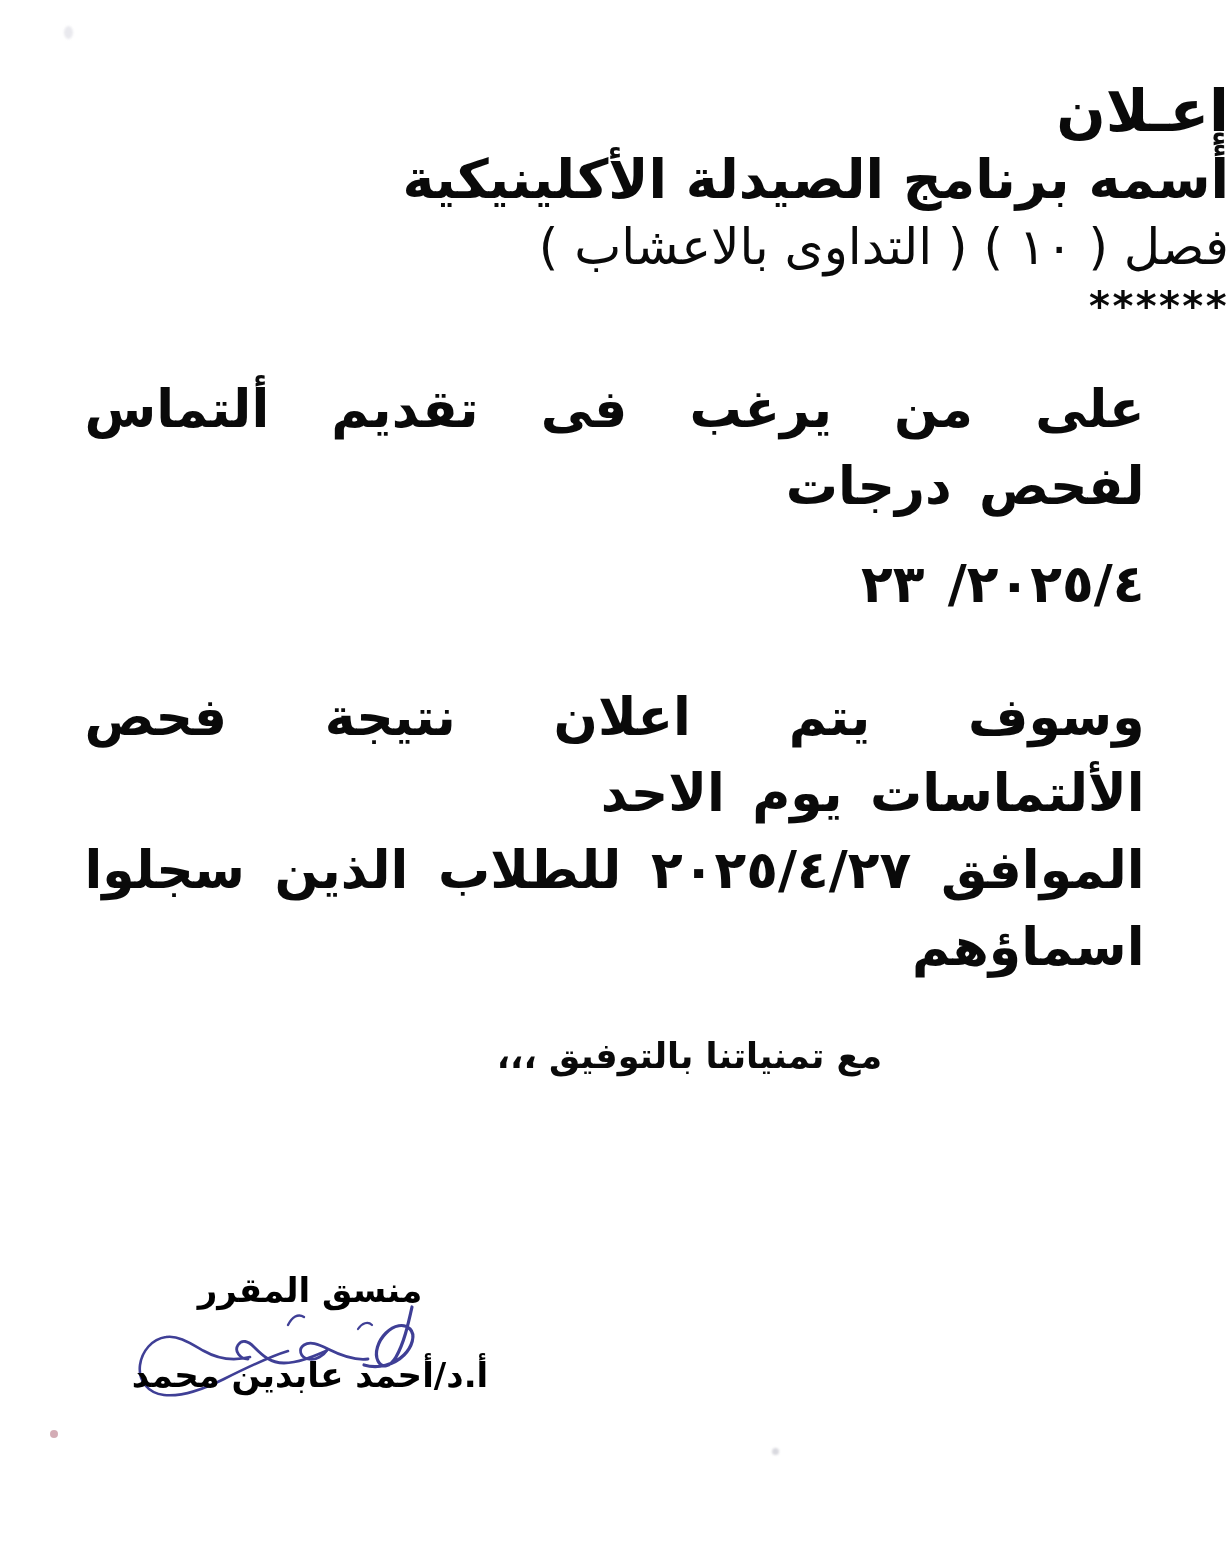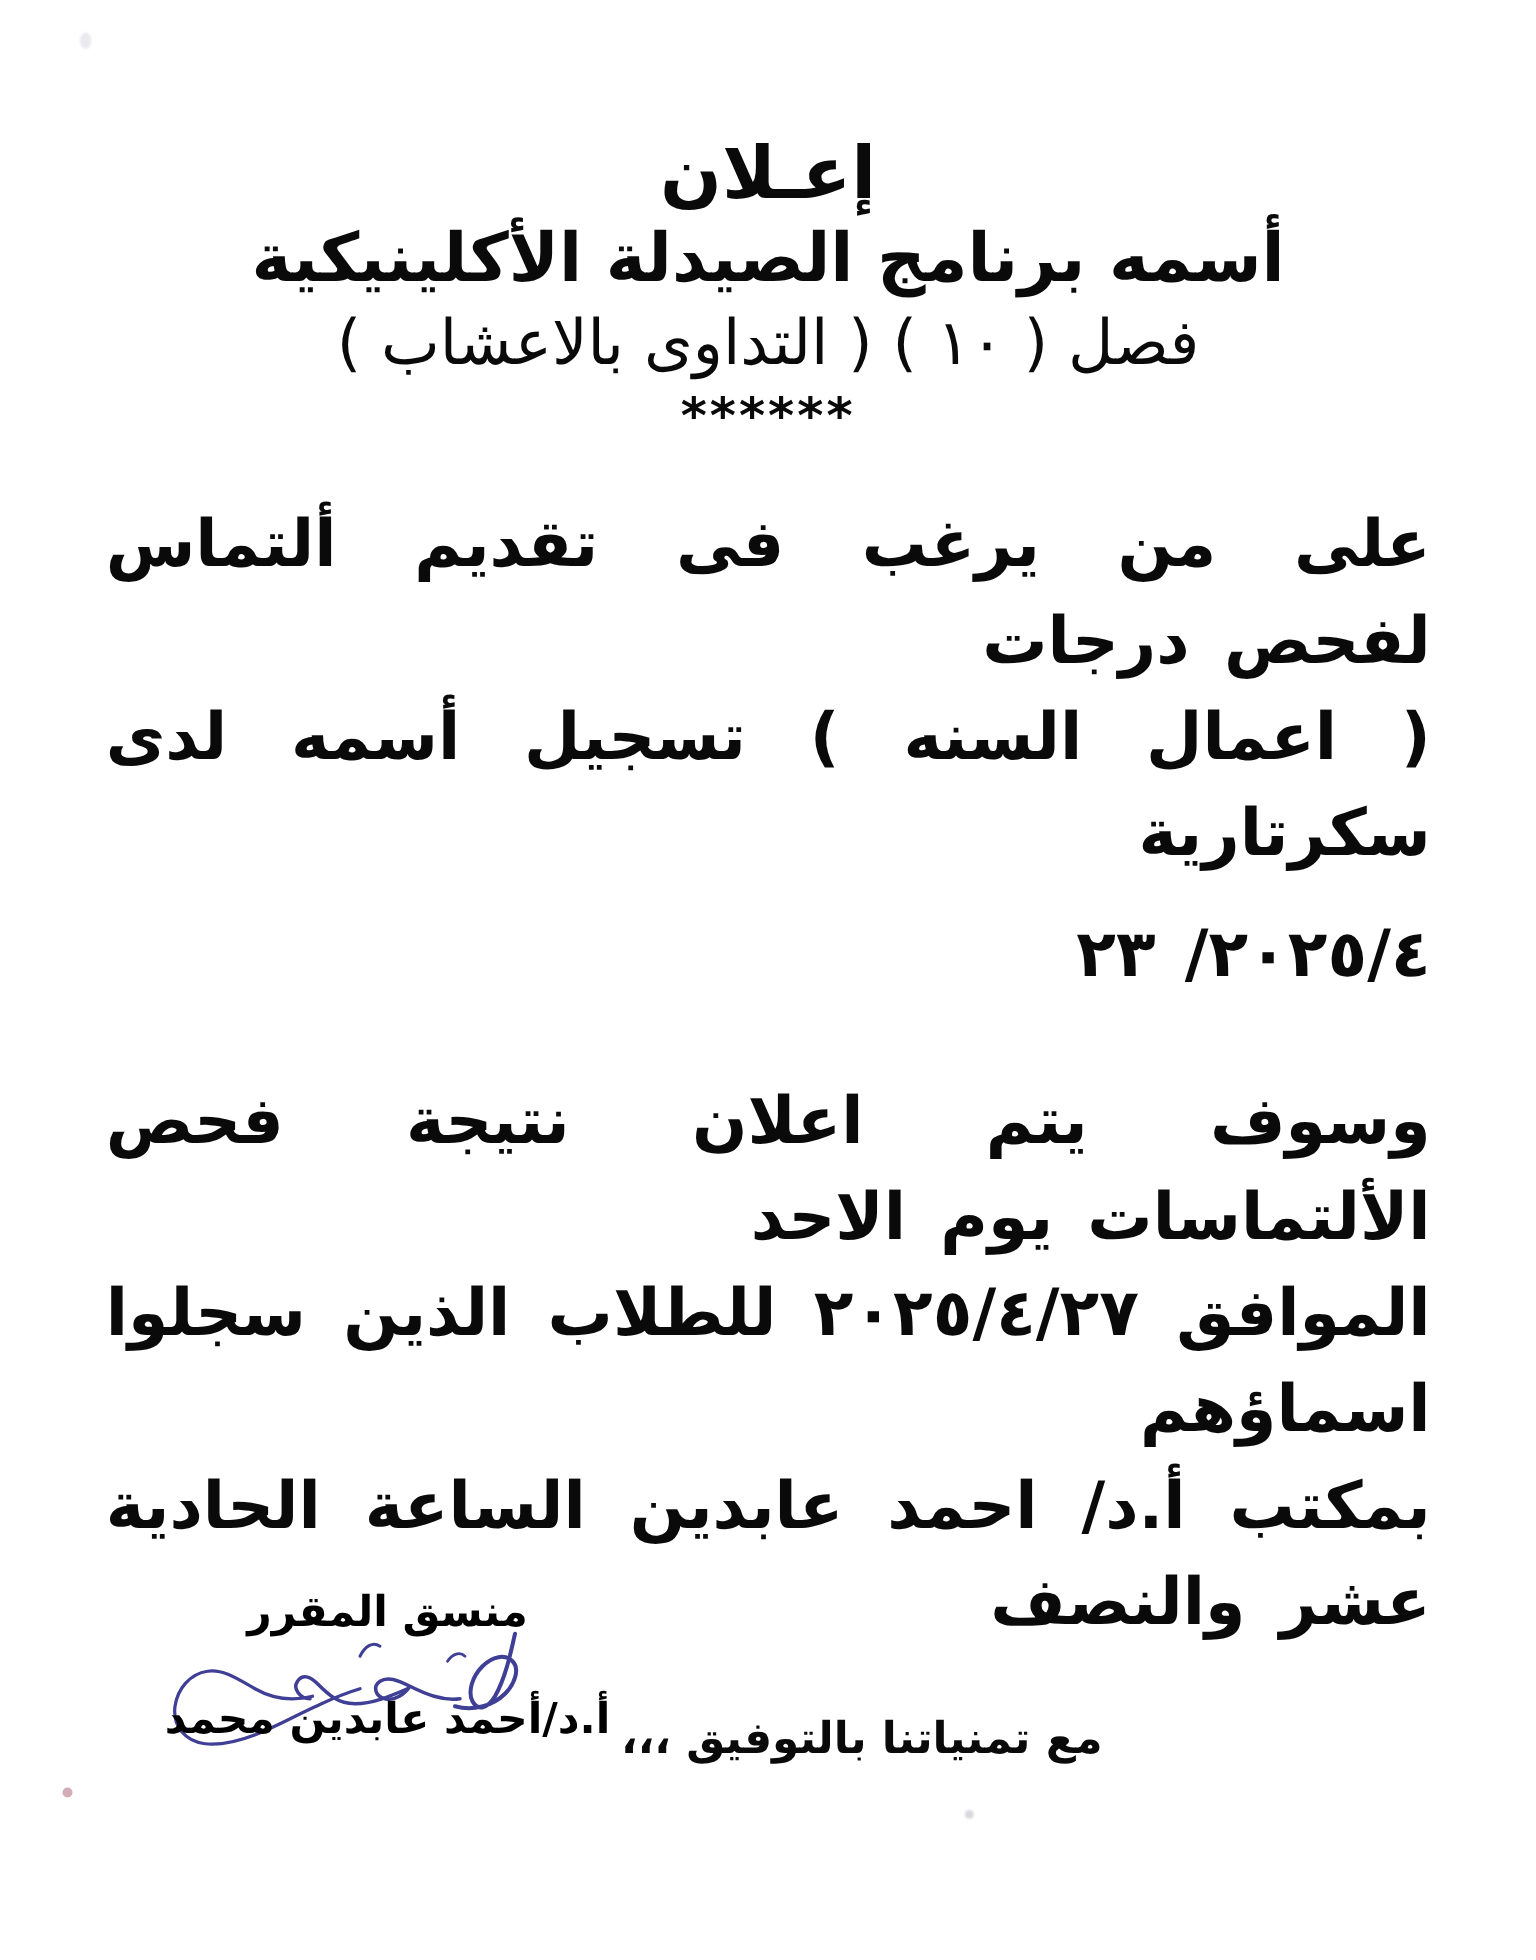--- a/index.html
+++ b/index.html
@@ -50,22 +50,22 @@
   .doc {
     position: absolute;
     left: 0;
     top: 0;
     width: 1229px;
     color: #0a0a0a;
   }
 
   
   .title-block {
-    margin-top: 106px;
-    text-align: center;
+    margin-top: 79px;
+    text-align: right;
   }
   .title-main {
     font-size: 58px;
     font-weight: 700;
     line-height: 1.12;
     letter-spacing: 0.02em;
   }
   .title-sub {
     font-size: 54px;
     font-weight: 700;
@@ -166,28 +166,26 @@
       <div class="title-main">إعـلان</div>
       <div class="title-sub">أسمه برنامج الصيدلة الأكلينيكية</div>
       <div class="title-chapter">فصل ( ١٠ ) ( التداوى بالاعشاب  )</div>
       <div class="stars">******</div>
     </div>
 
     <div class="body-block">
 
       <div class="para para-1">
         <div>على من يرغب فى تقديم ألتماس لفحص درجات</div>
-        <div>( اعمال السنه ) تسجيل أسمه لدى سكرتارية</div>
         <div class="line-last">٢٠٢٥/٤/ ٢٣</div>
       </div>
 
       <div class="para para-2">
         <div>وسوف يتم اعلان نتيجة فحص الألتماسات يوم الاحد</div>
         <div>الموافق ٢٠٢٥/٤/٢٧ للطلاب الذين سجلوا اسماؤهم</div>
-        <div>بمكتب أ.د/ احمد عابدين الساعة الحادية عشر والنصف</div>
       </div>
 
       <div class="closing">مع تمنياتنا بالتوفيق ،،،</div>
 
     </div>
 
   </div>
 
   <div class="sign-block">
     <div class="sign-role">منسق المقرر</div>

